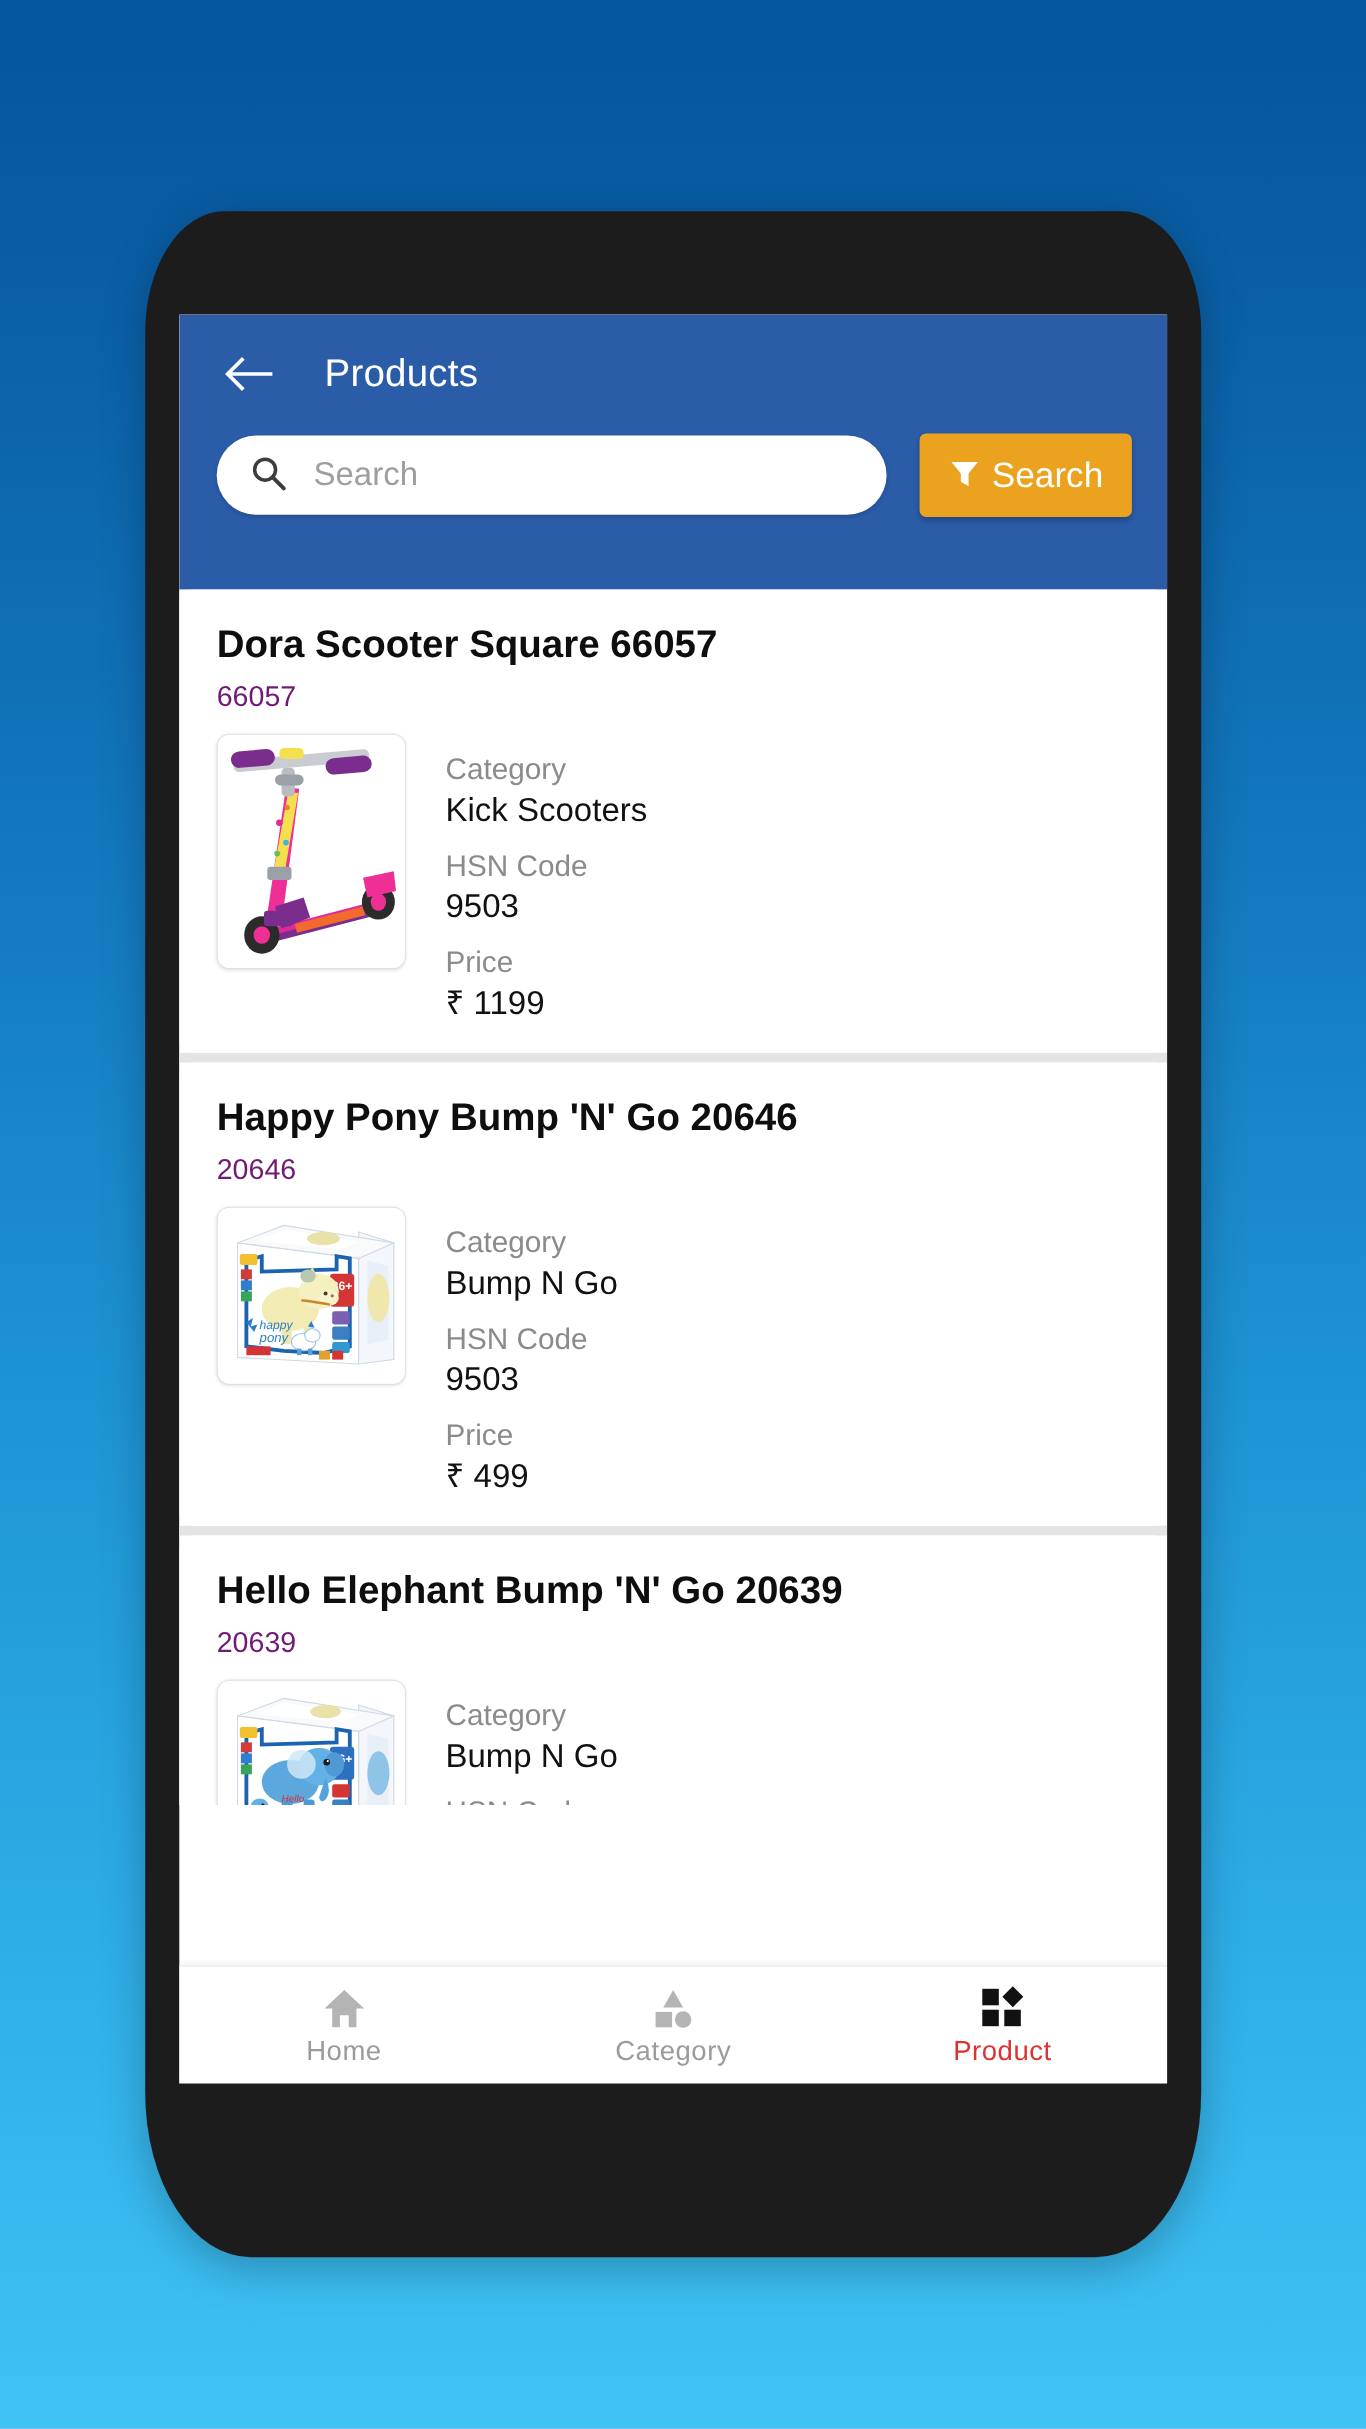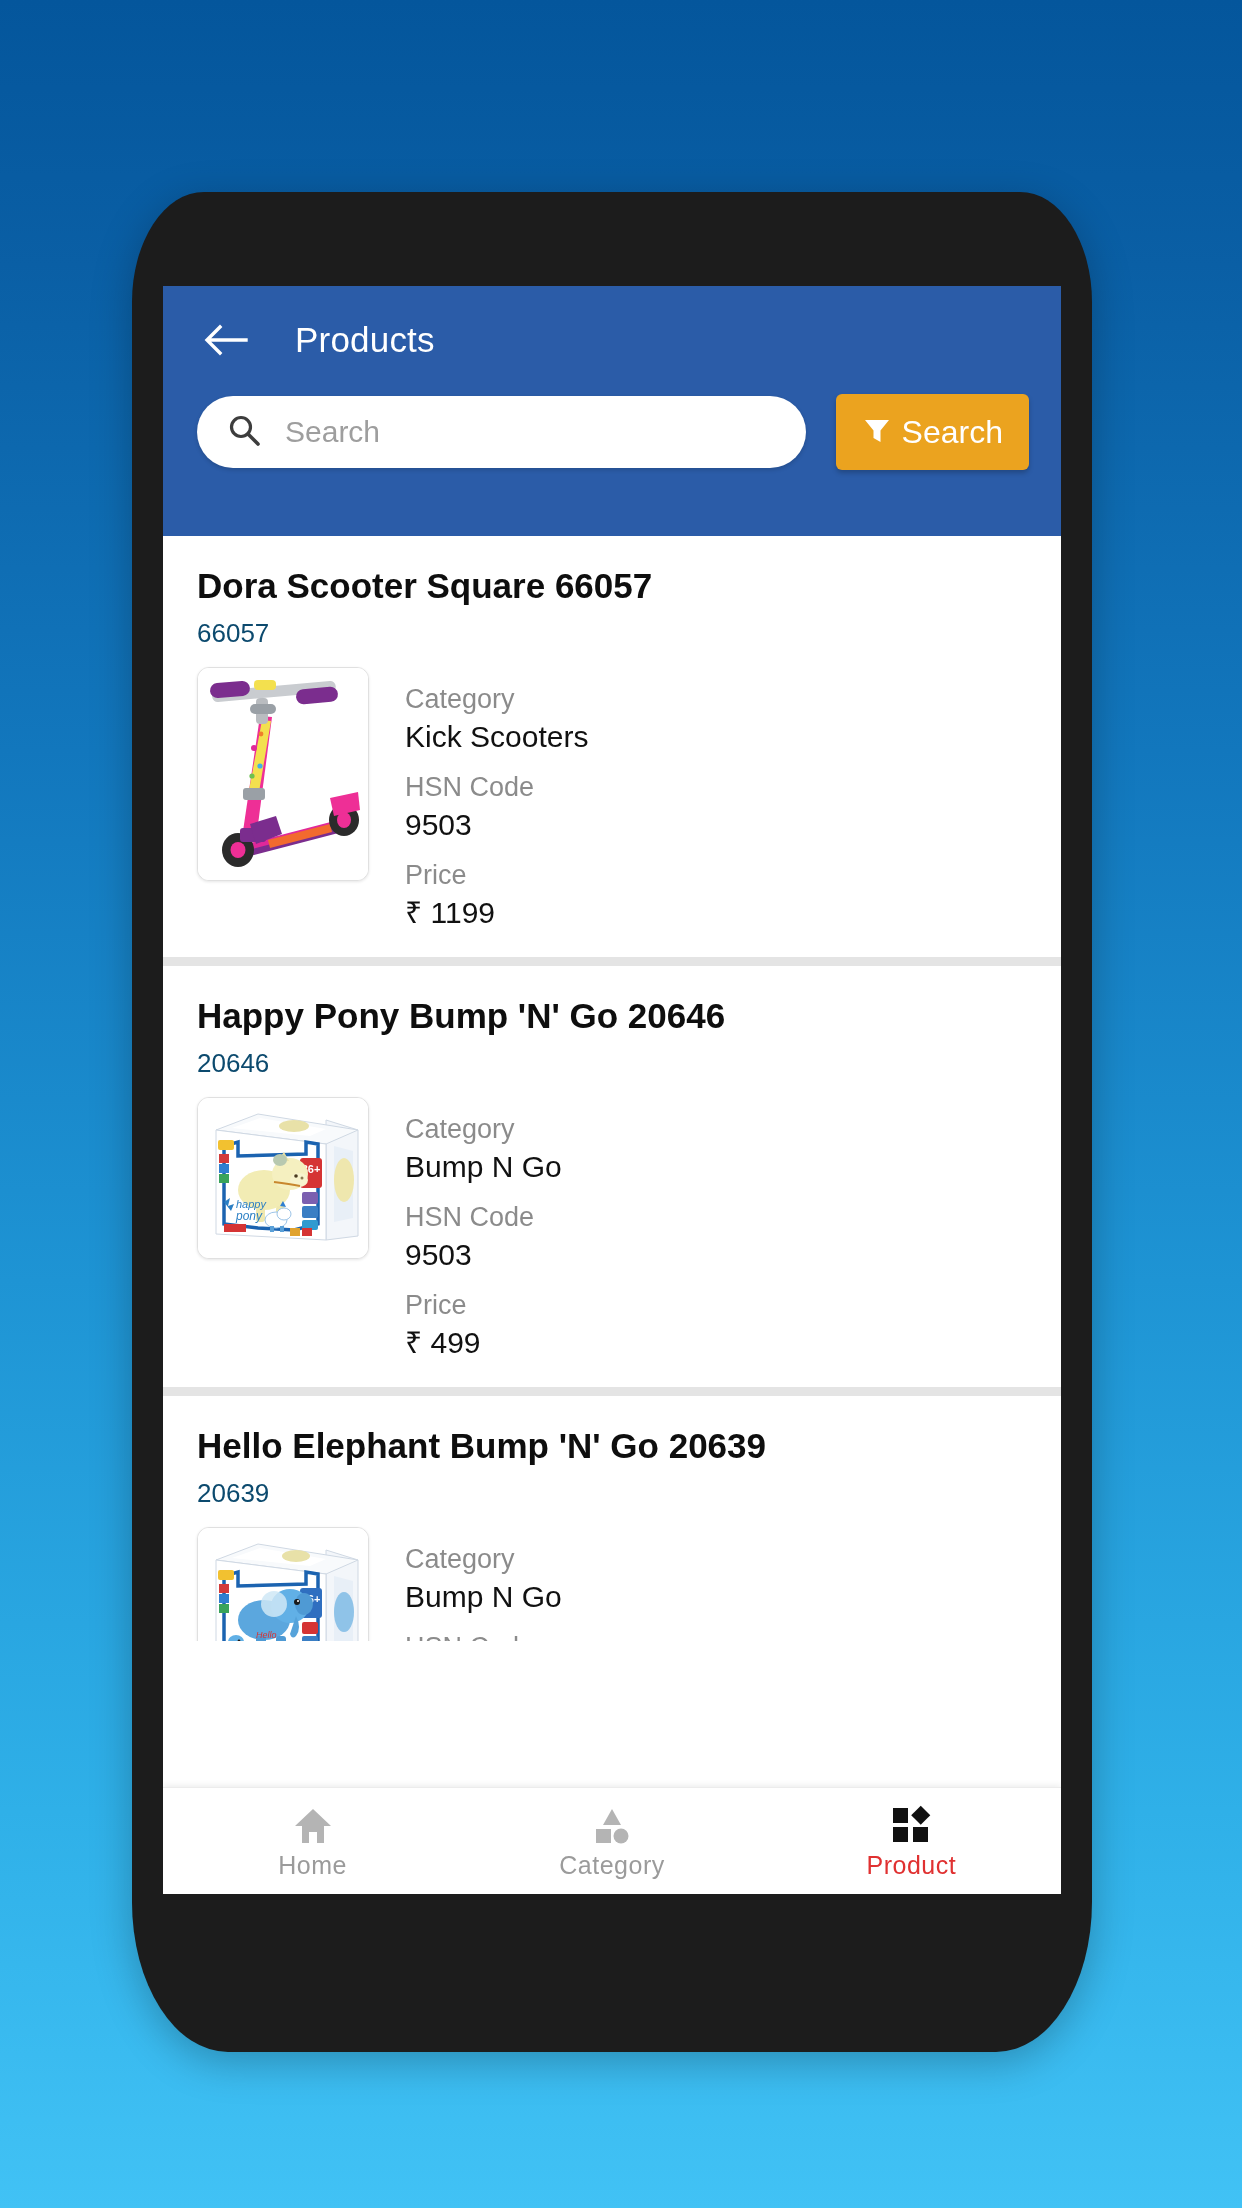--- a/index.html
+++ b/index.html
@@ -46,21 +46,21 @@
     display:flex;align-items:center;justify-content:center;gap:10px;
     padding:0 26px;cursor:pointer;
     box-shadow:0 3px 5px rgba(0,0,0,.22);
   }
   #filter-label{color:#fff;font-size:32px;font-family:"Liberation Sans",sans-serif;}
   
   #product-list{background:#fff;height:1105px;overflow:hidden;position:relative;}
   .product-card{background:#fff;padding:30px 34px 26px 34px;position:relative;border-radius:12px;}
   .card-divider{height:9px;background:#e4e4e4;}
   .product-title{font-size:35px;font-weight:bold;color:#0e0e0e;line-height:1.15;}
-  .product-code{font-size:26px;color:#0c4a6e;margin-top:12px;}
+  .product-code{font-size:26px;color:#701a75;margin-top:12px;}
   .card-body{display:flex;margin-top:18px;}
   .product-thumb{
     width:170px;height:212px;border:1px solid #e0e0e0;border-radius:12px;
     background:#fff;flex-shrink:0;overflow:hidden;position:relative;
     box-shadow:0 1px 3px rgba(0,0,0,.10);
   }
   .product-thumb.sq{height:160px;}
   .thumb-svg{width:100%;height:100%;display:block;}
   .product-meta{margin-left:36px;padding-top:14px;}
   .meta-label{font-size:27px;color:#8b8b8b;line-height:1.35;}

